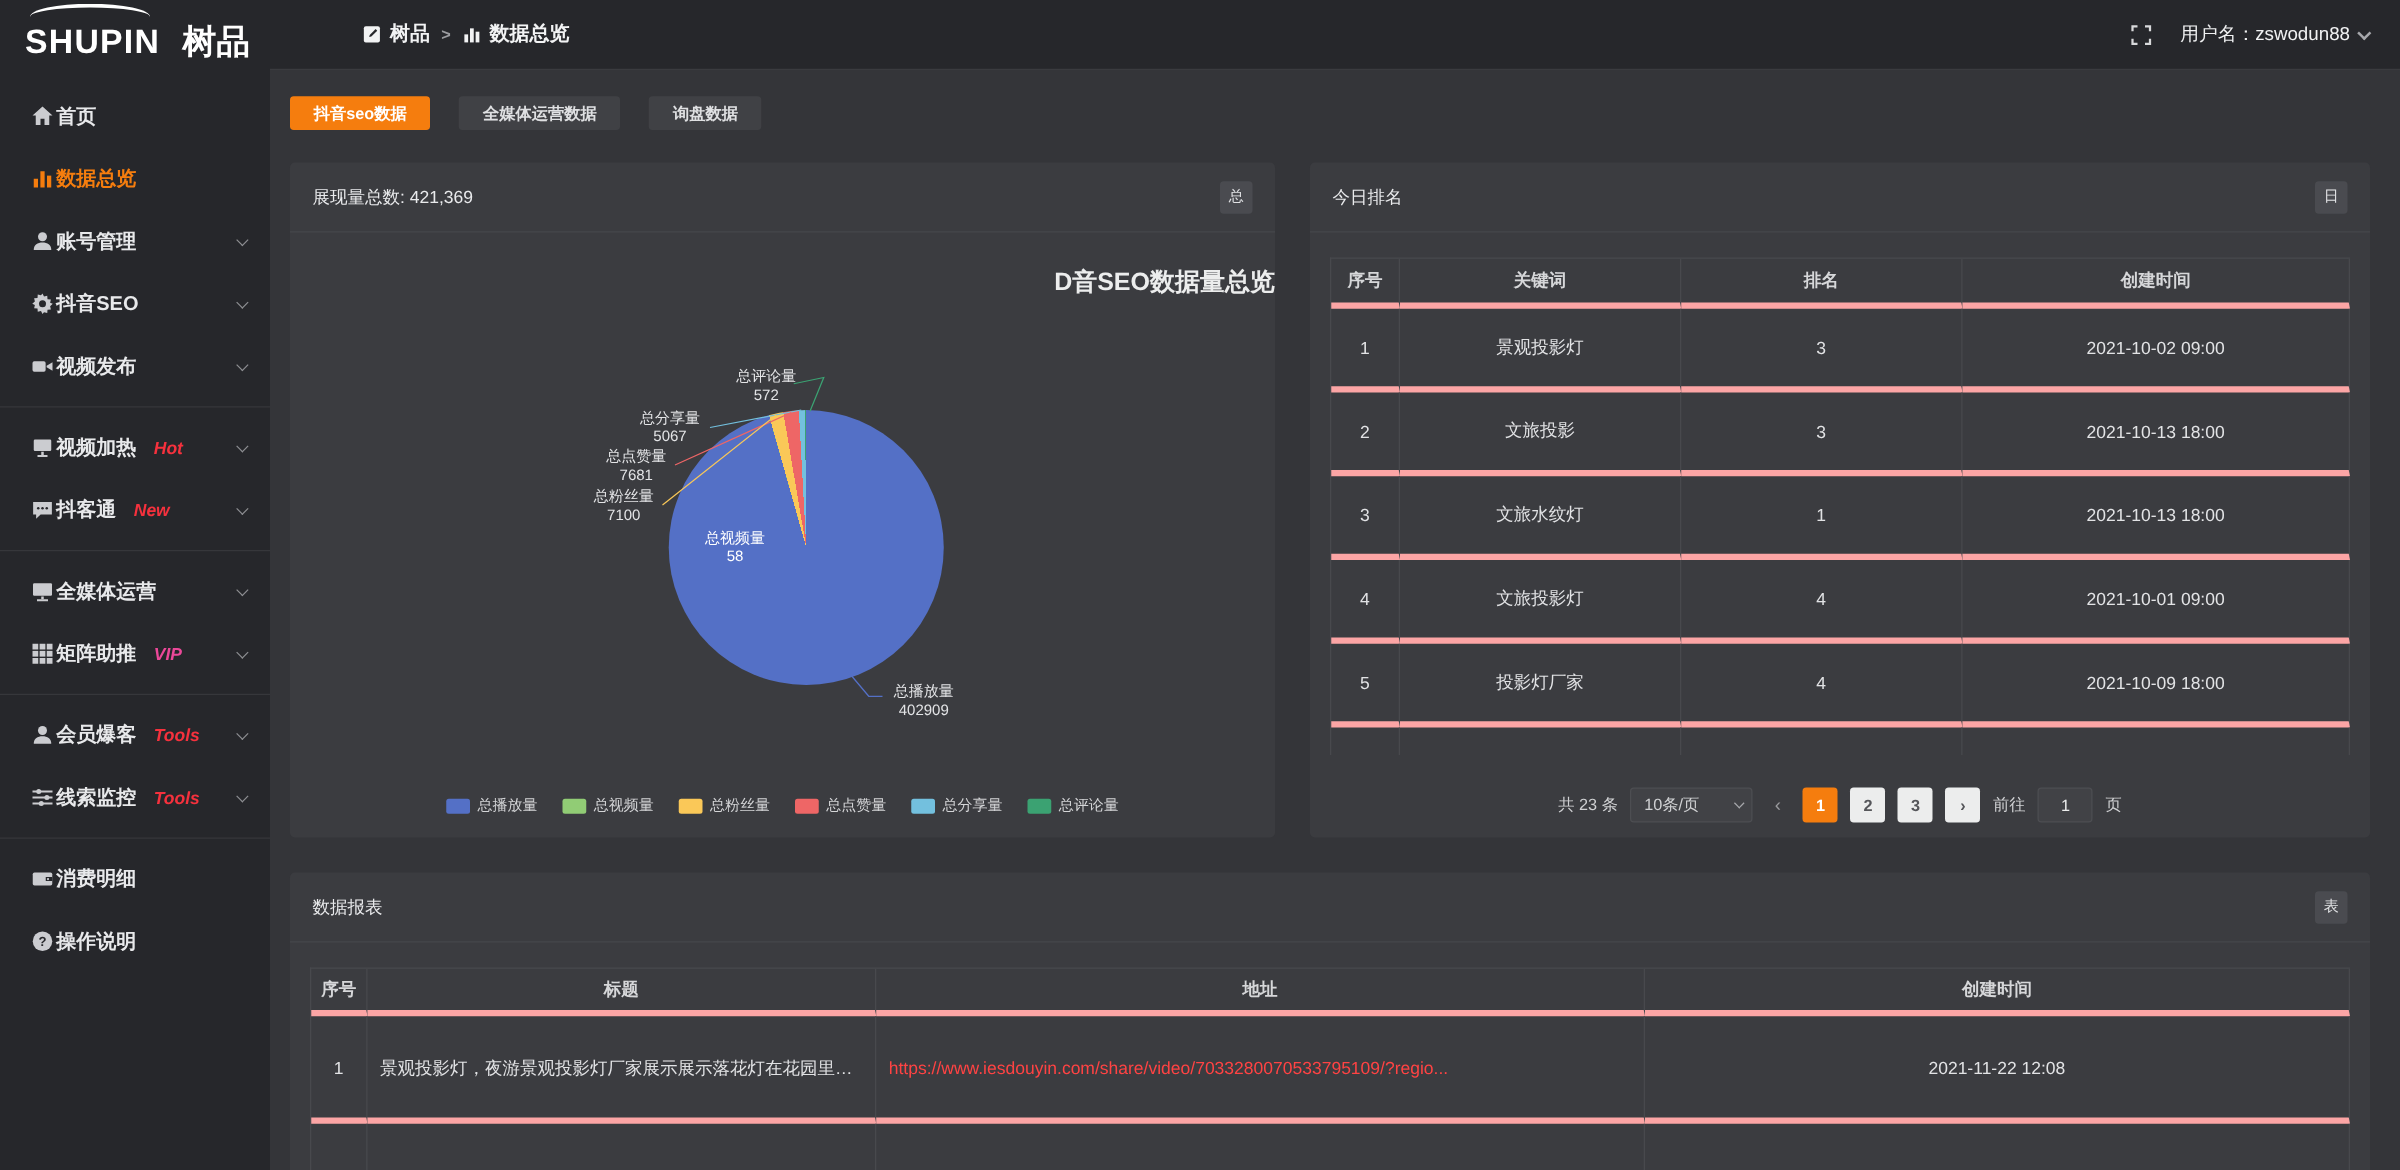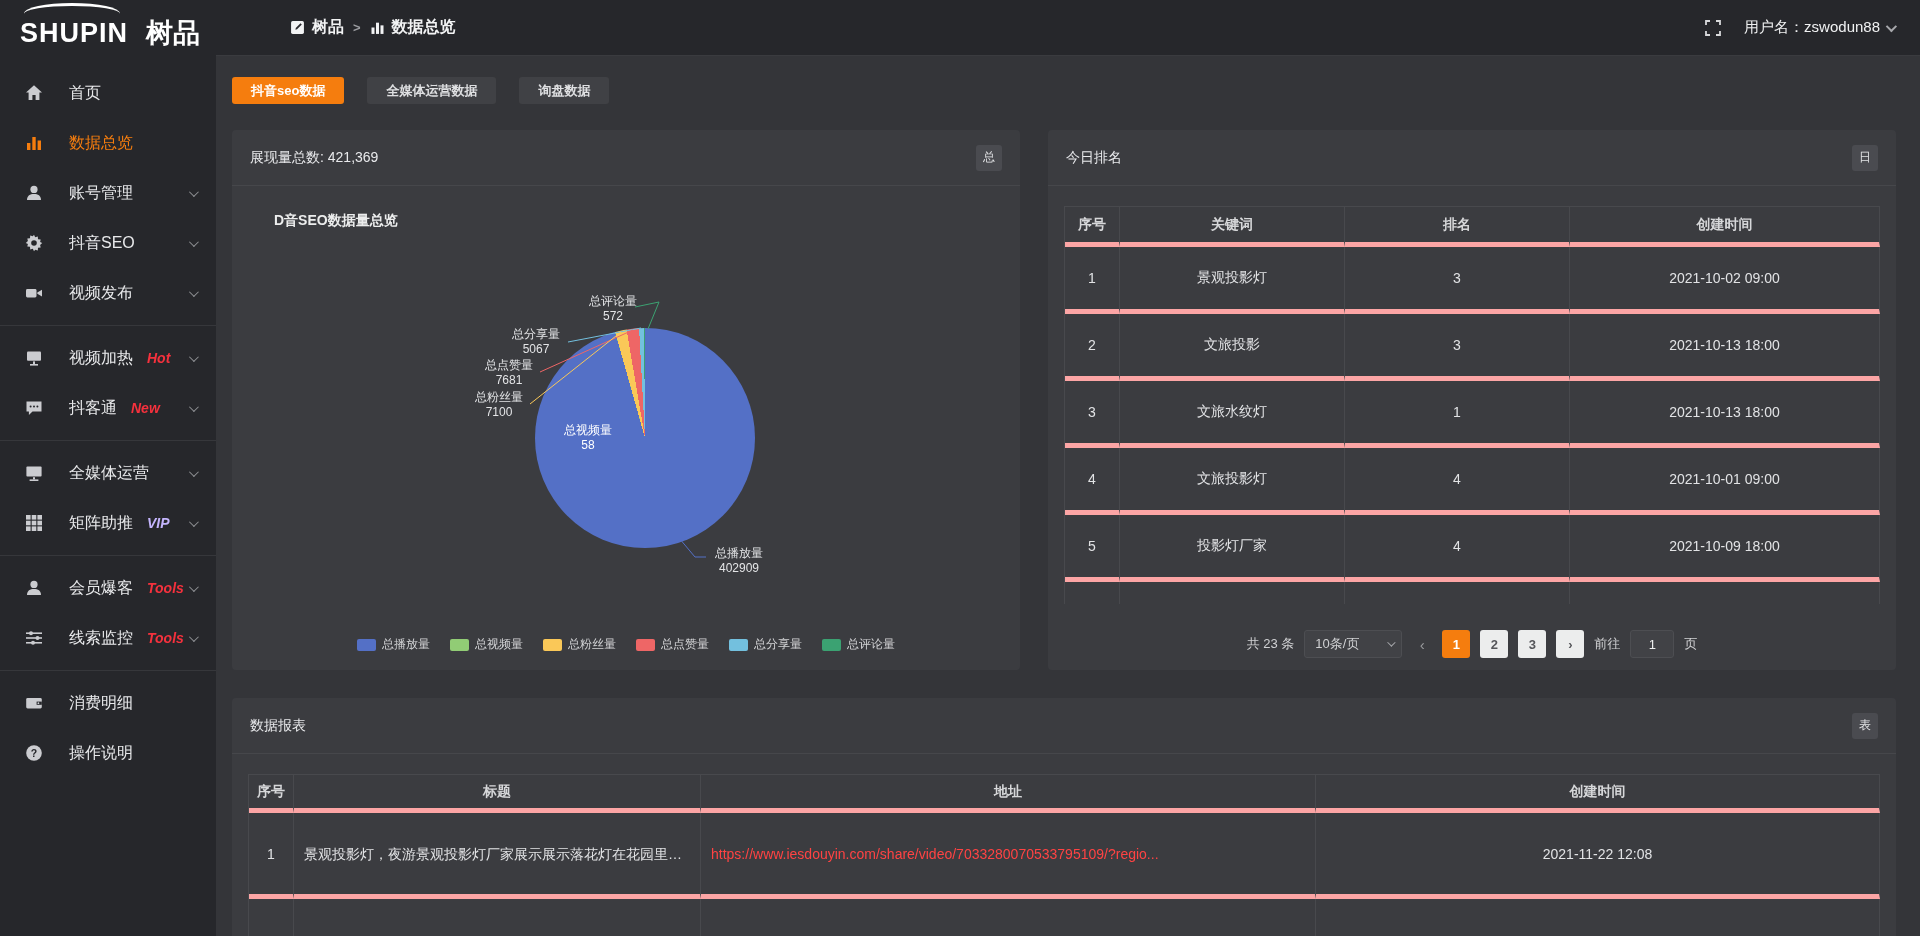--- a/index.html
+++ b/index.html
@@ -23,45 +23,45 @@
   .crumb-sep { color:#9b9ca0; font-size:13px; font-weight:700; }
   .top-right { display:flex; align-items:center; gap:22px; }
   .user-box { display:flex; align-items:center; gap:6px; font-size:15px; color:#f0f1f2; cursor:pointer; }
   .ic { width:18px; height:18px; fill:currentColor; display:block; }
   .ic-sm { width:15px; height:15px; fill:currentColor; display:block; }
   .chev { width:8px; height:8px; border-right:2px solid #a7a8ac; border-bottom:2px solid #a7a8ac;
     transform:rotate(45deg) translateY(-2px); display:inline-block; }
   
   .sidebar { position:absolute; top:56px; left:0; width:216px; bottom:0; background:#26272b; padding-top:12px; }
   .side-item { height:50px; display:flex; align-items:center; padding:0 18px 0 25px; cursor:pointer; position:relative; color:#cbccd0; }
-  .side-item .slabel { font-size:16px; margin-left:26px; color:#e8e9eb; font-weight:400; }
+  .side-item .slabel { font-size:16px; margin-left:2px; color:#e8e9eb; font-weight:700; }
   .side-item.active, .side-item.active .slabel { color:#f57d0e; }
   .sbadge { font-style:italic; font-weight:800; font-size:14px; margin-left:14px; }
   .sbadge.red { color:#f5313d; }
-  .sbadge.vip { color:#c4b5fd; }
+  .sbadge.vip { color:#ec4899; }
   .side-item .chev { position:absolute; right:20px; border-color:#8e8f93; border-width:1.5px; width:7px; height:7px; }
   .side-div { height:1px; background:#36373b; margin:7px 0; }
   
   .main { position:absolute; top:56px; left:216px; right:0; bottom:0; padding:21px 24px 0 16px; }
   .tabs { display:flex; gap:23px; }
   .tab { height:27px; padding:0 19px; display:flex; align-items:center; font-size:13px; font-weight:700;
     background:#404145; color:#dfe0e2; border-radius:3px; cursor:pointer; }
   .tab.active { background:#f57d0e; color:#fff; }
   .panel { background:#3b3c40; border-radius:4px; position:relative; }
   .panel-head { height:56px; display:flex; align-items:center; justify-content:space-between;
     padding:0 18px; border-bottom:1px solid #46474b; font-size:14px; color:#e9eaec; }
   .corner-btn { width:26px; height:26px; background:#4a4b50; color:#e2e3e5; font-size:12px;
     display:flex; align-items:center; justify-content:center; border-radius:3px; cursor:pointer; }
   .row-panels { display:flex; gap:28px; margin-top:26px; }
   .panel-pie { width:788px; height:540px; }
   .panel-rank { flex:1; height:540px; }
   
   .chart-body { position:relative; height:483px; }
-  .chart-title { position:absolute; top:26px; left:42px; right:0; text-align:left;
-    font-size:14px; font-weight:700; color:#eceded; }
+  .chart-title { position:absolute; top:26px; left:42px; right:0; text-align:right;
+    font-size:20px; font-weight:700; color:#eceded; }
   .pie-circle { position:absolute; left:303px; top:142px; width:220px; height:220px; border-radius:50%; }
   .lines-svg { position:absolute; left:0; top:0; width:788px; height:483px; }
   .plabel { position:absolute; width:90px; text-align:center; font-size:12px; line-height:15px; color:#e3e4e6; }
   .plabel .pv { display:block; }
   .plabel-in { color:#fff; }
   .legend { position:absolute; left:0; right:0; bottom:16px; display:flex; justify-content:center; gap:20px; }
   .lg-item { display:flex; align-items:center; gap:6px; font-size:12px; color:#d4d5d7; cursor:pointer; }
   .lg-sw { width:19px; height:12px; border-radius:2px; display:inline-block; }
   
   .tbl { margin:20px 16px 0 16px; border-left:1px solid #48494d; border-top:1px solid #48494d; font-size:14px; }

